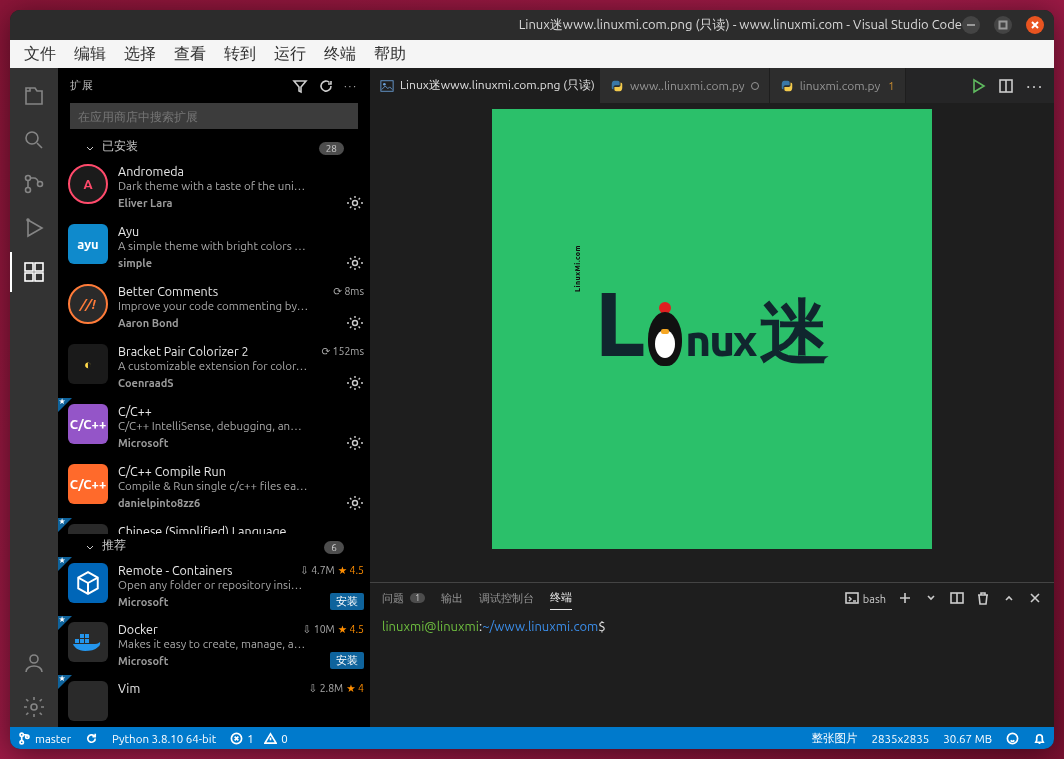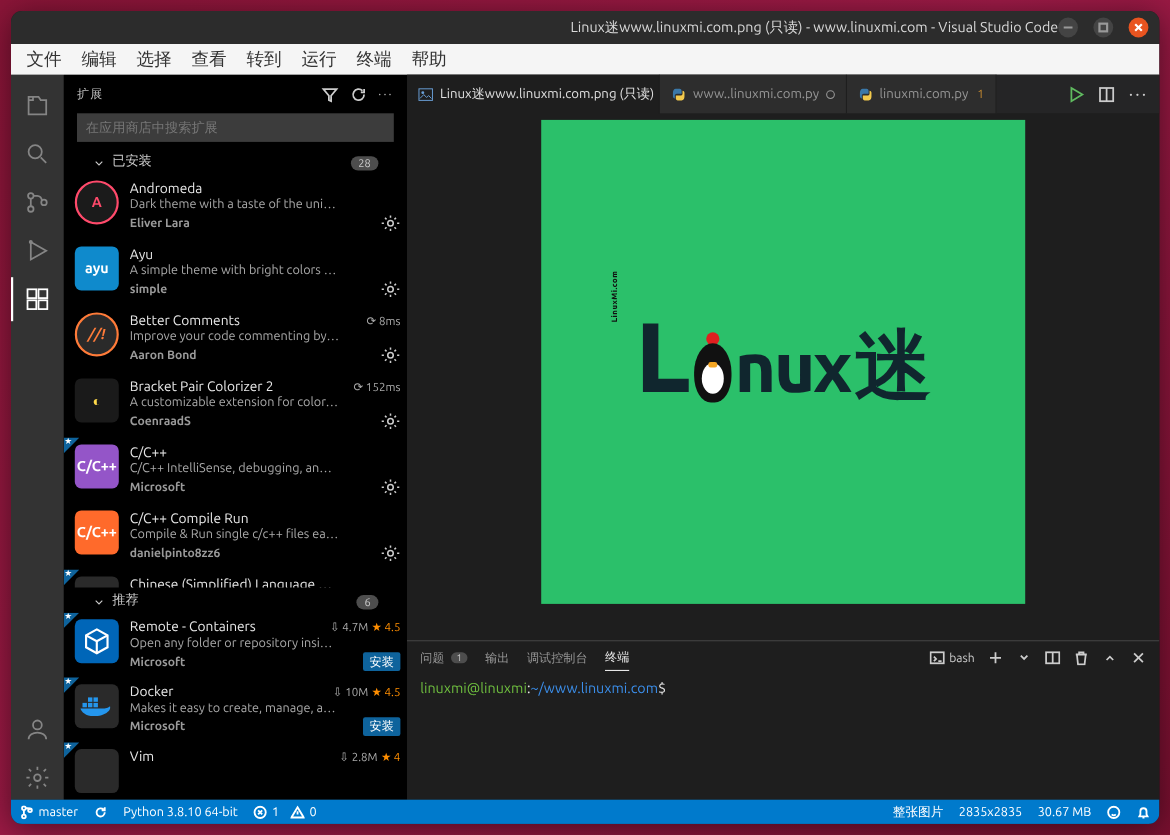--- a/index.html
+++ b/index.html
@@ -60,21 +60,21 @@
 .tab .m{ color:#c58a30; font-size:11px; margin-left:2px;}
 .tabs .tabspacer{ flex:1;}
 .tabs .tabact{ display:flex; align-items:center; gap:12px; padding:0 10px; color:#ccc;}
 .tabs .tabact svg{ width:16px; height:16px; stroke:currentColor; fill:none; stroke-width:1.6;}
 .crumb{ height:22px; display:flex; align-items:center; padding:0 14px; font-size:11.5px; color:#9a9a9a; gap:6px;}
 .crumb .fi{width:14px;height:14px;}
 .img-view{ flex:1 1 0; min-height:0; display:flex; align-items:flex-start; justify-content:center; padding:6px 0 0; overflow:hidden;}
 .img-green{ width:440px; height:440px; background:#2bc06a; display:flex; align-items:center; justify-content:center;}
 .logo{ font-family: Georgia, "Times New Roman", serif; font-weight:800; display:flex; align-items:baseline; color:#10262e;}
 .logo .big{ font-size:90px; line-height:1;}
-.logo .rest{ font-size:64px; letter-spacing:-2px; font-weight:800;}
+.logo .rest{ font-size:44px; letter-spacing:-2px; font-weight:800;}
 .peng{ display:inline-block; width:34px; height:54px; position:relative; margin:0 3px; transform:translateY(10px);}
 .peng .reddot{ position:absolute; top:-10px; left:11px; width:12px; height:12px; border-radius:50%; background:#e02020;}
 .peng .body{ position:absolute; inset:0; background:#111; border-radius:50% 50% 45% 45%;}
 .peng .belly{ position:absolute; left:7px; top:18px; width:20px; height:28px; background:#fff; border-radius:50%;}
 .peng .beak{ position:absolute; left:13px; top:17px; width:8px; height:5px; background:#f5a623; border-radius:2px;}
 .cjk{ font-size:70px; font-weight:900; margin-left:4px;}
 .mi{ position:absolute; font-size:7px; color:#111; transform:rotate(-90deg) translate(-14px,-22px); transform-origin:left top; letter-spacing:.5px;}
 
 .panel{ height:145px; border-top:1px solid #444; display:flex; flex-direction:column; background:#1e1e1e;}
 .ptabs{ height:30px; display:flex; align-items:center; padding:0 12px; gap:16px; font-size:11px; color:#969696;}

